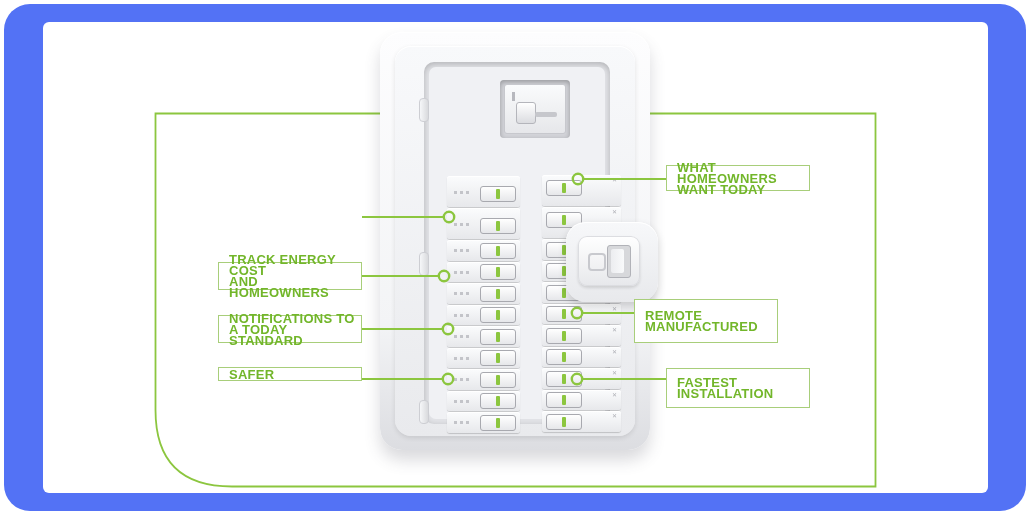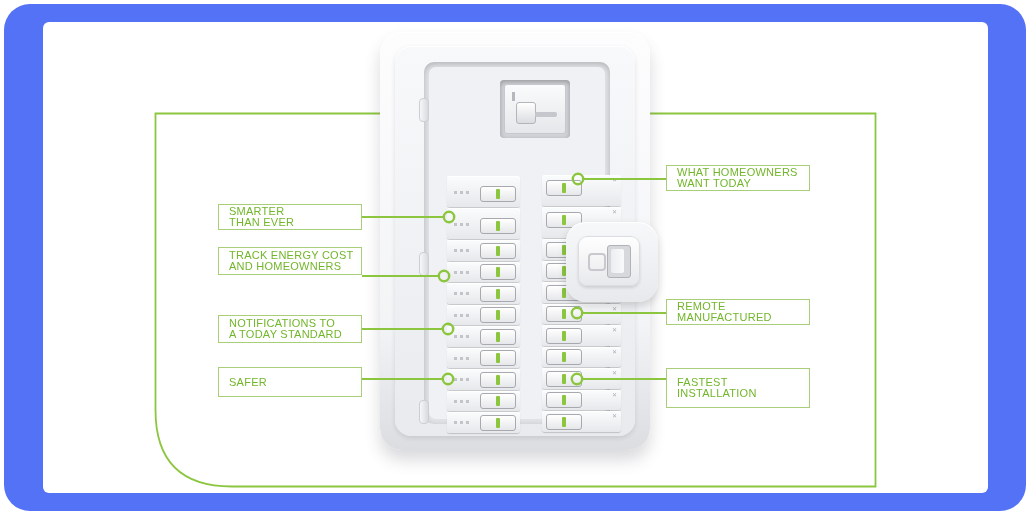--- a/index.html
+++ b/index.html
@@ -69,21 +69,21 @@
     box-shadow:0 2px 3px rgba(0,0,0,.12), inset 0 0 0 1px #dcdde1;}
   .hub-icon{position:absolute;left:10px;top:17px;width:14px;height:14px;border:2px solid #c8c9ce;border-radius:4px;}
   .hub-switch{position:absolute;right:9px;top:9px;width:22px;height:31px;border:1px solid #b1b2b8;border-radius:3px;background:#d7d8db;}
   .hub-switch-inner{position:absolute;left:3px;top:3px;width:13px;height:24px;border-radius:2px;
     background:linear-gradient(90deg,#ecedf0,#f9fafb);}
 
   
   .callout{position:absolute;width:144px;background:#fff;border:1px solid var(--box-border);
     box-sizing:border-box;display:flex;flex-direction:column;justify-content:center;
     padding-left:10px;z-index:11;}
-  .callout span{color:var(--text-green);font-size:11px;line-height:11px;font-weight:normal;letter-spacing:.25px;}
+  .callout span{color:var(--text-green);font-size:13px;line-height:11px;font-weight:bold;letter-spacing:.25px;}
   .callout span:empty{display:none;}
 </style>
 </head>
 <body>
 
 <div class="canvas">
   <div class="blue-frame"></div>
   <div class="white-area"></div>
 
   <svg class="under" width="1030" height="515">
@@ -240,41 +240,37 @@
     <path class="gline" d="M362,379 H442"></path>
     <circle class="gring" cx="448" cy="379" r="5.2"></circle>
     <path class="gline" d="M584,179 H666"></path>
     <circle class="gring" cx="578" cy="179" r="5.2"></circle>
     <path class="gline" d="M583,313 H666"></path>
     <circle class="gring" cx="577" cy="313" r="5.2"></circle>
     <path class="gline" d="M583,379 H666"></path>
     <circle class="gring" cx="577" cy="379" r="5.2"></circle>
   </svg>
 
-  <div class="callout" style="left:218px;top:204px;height:26px">
-    <span>SMARTER</span>
-    <span>THAN EVER</span>
-  </div>
-  <div class="callout" style="left:218px;top:247px;height:28px">
+  <div class="callout" style="left:218px;top:262px;height:28px">
     <span>TRACK ENERGY COST</span>
     <span>AND HOMEOWNERS</span>
   </div>
   <div class="callout" style="left:218px;top:315px;height:28px">
     <span>NOTIFICATIONS TO</span>
     <span>A TODAY STANDARD</span>
   </div>
-  <div class="callout" style="left:218px;top:367px;height:30px">
+  <div class="callout" style="left:218px;top:367px;height:14px">
     <span>SAFER</span>
 
   </div>
   <div class="callout" style="left:666px;top:165px;height:26px">
     <span>WHAT HOMEOWNERS</span>
     <span>WANT TODAY</span>
   </div>
-  <div class="callout" style="left:666px;top:299px;height:26px">
+  <div class="callout" style="left:634px;top:299px;height:44px">
     <span>REMOTE</span>
     <span>MANUFACTURED</span>
   </div>
   <div class="callout" style="left:666px;top:368px;height:40px">
     <span>FASTEST INSTALLATION</span>
 
   </div>
 </div>
 
 </body></html>

